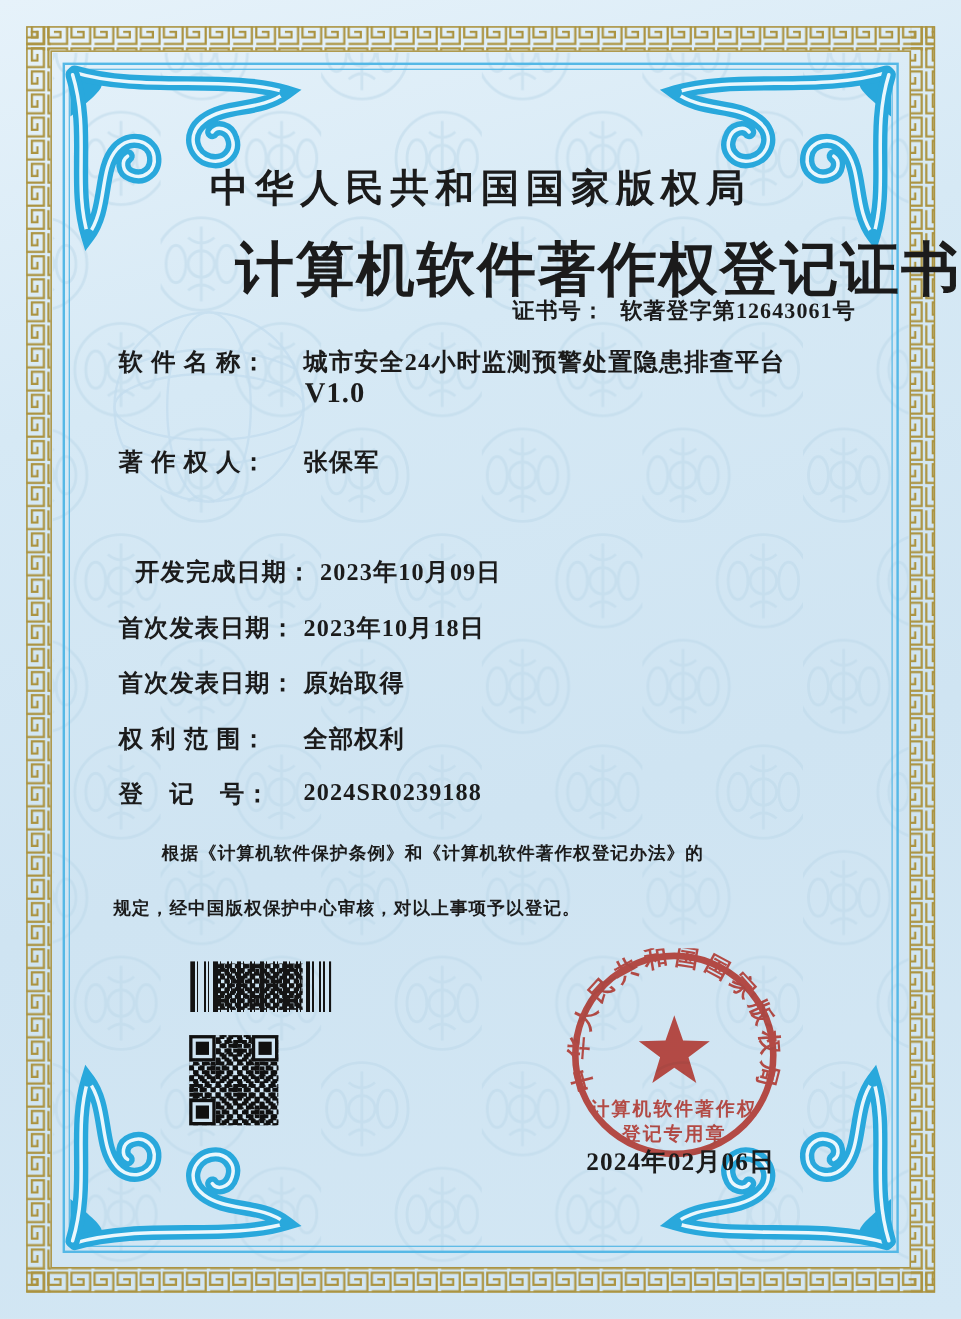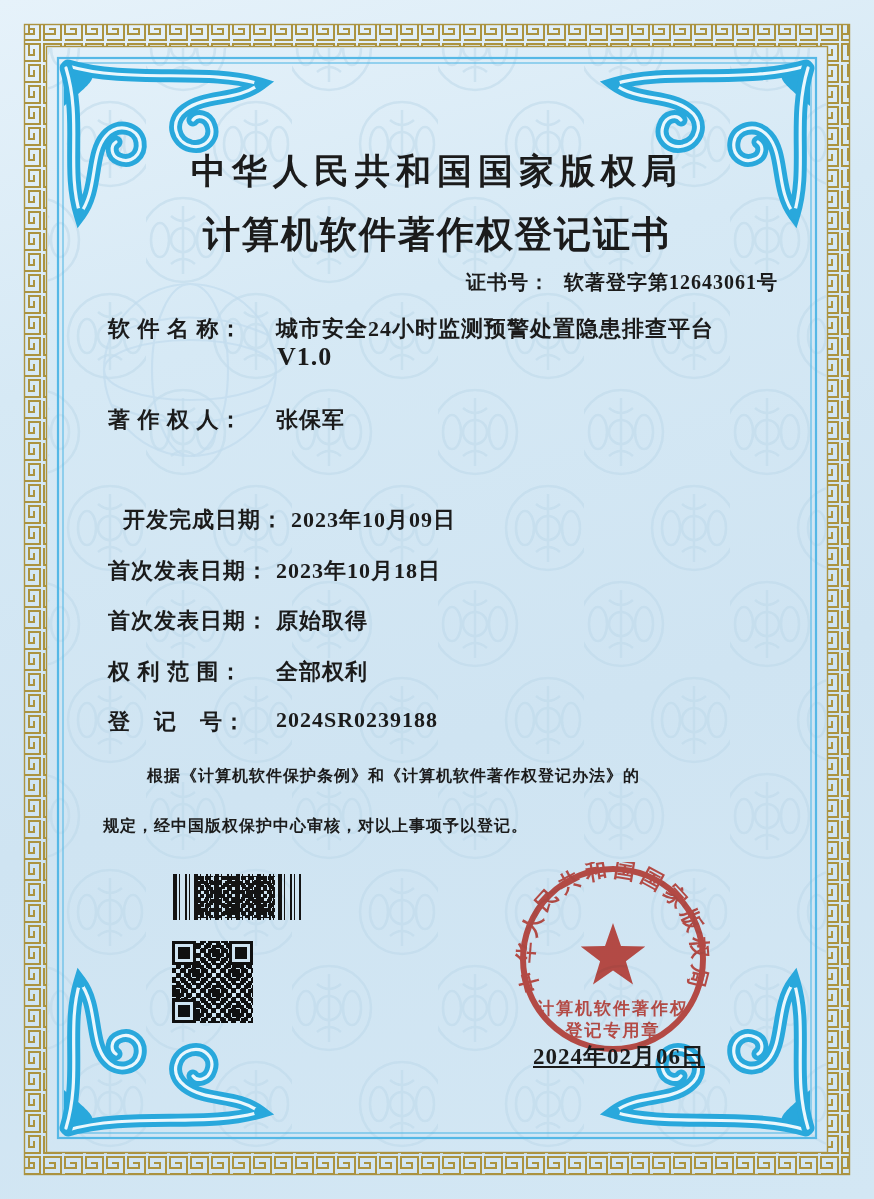--- a/index.html
+++ b/index.html
@@ -10,22 +10,22 @@
     color:#1b1b1b;
   }
   svg.deco{position:absolute;left:0;top:0;width:874px;height:1199px;z-index:1;}
   .content{position:absolute;inset:0;z-index:3;}
 
   .title-authority{
     position:absolute;top:148px;left:0;width:100%;text-align:center;
     font-size:35px;font-weight:bold;letter-spacing:6px;
   }
   .title-cert{
-    position:absolute;top:210px;left:0;width:100%;text-align:center;
-    font-size:37px;font-weight:bold;letter-spacing:2px;
+    position:absolute;top:210px;left:0;width:100%;text-align:right;
+    font-size:53px;font-weight:bold;letter-spacing:2px;
   }
   .cert-no{
     position:absolute;top:269px;right:96px;
     font-size:20px;font-weight:bold;letter-spacing:1px;
   }
   .cert-no .gap{display:inline-block;width:14px;}
 
   .row{position:absolute;left:108px;display:flex;font-size:22px;font-weight:bold;letter-spacing:1px;white-space:nowrap;}
   .row .lbl{display:inline-block;width:168px;flex:none;}
   .val2{position:absolute;left:277px;font-size:26px;font-weight:bold;letter-spacing:1px;}
@@ -51,21 +51,21 @@
   }
   .qr .finder{position:absolute;width:18px;height:18px;border:3px solid #101010;background:#cfe4f2;}
   .qr .finder::after{content:"";position:absolute;inset:3px;background:#101010;}
   .qr .f-tl{left:0;top:0;}
   .qr .f-tr{right:0;top:0;}
   .qr .f-bl{left:0;bottom:0;}
 
   svg.seal{position:absolute;left:515px;top:862px;width:196px;height:196px;z-index:5;mix-blend-mode:multiply;opacity:.93;}
   .issue-date{
     position:absolute;left:533px;top:1041px;z-index:6;
-    font-size:23px;font-weight:bold;letter-spacing:1px;text-decoration:underline;
+    font-size:23px;font-weight:bold;letter-spacing:1px;
   }
 </style>
 </head>
 <body>
 
 <div class="page">
 
   <svg class="deco" viewBox="0 0 874 1199" xmlns="http://www.w3.org/2000/svg">
     <defs>
 

